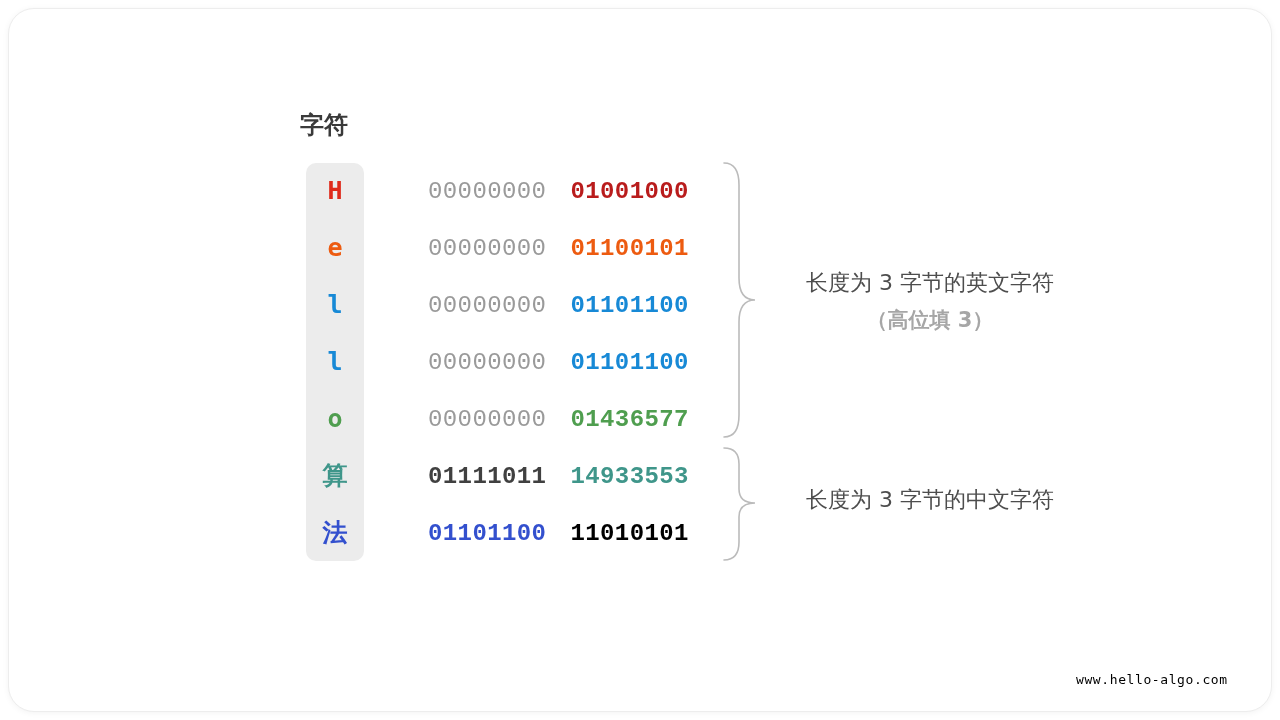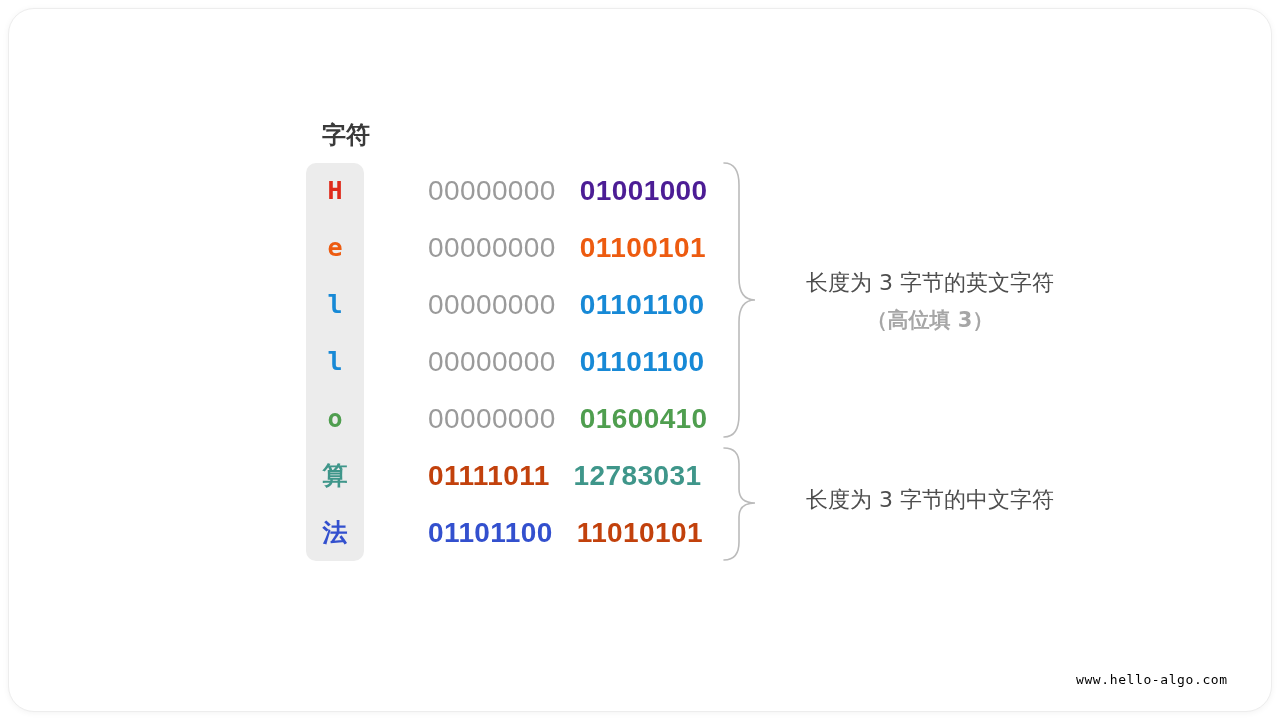--- a/index.html
+++ b/index.html
@@ -13,23 +13,23 @@
     border: 1px solid #ededed;
     border-radius: 26px;
     box-shadow: 0 1px 6px rgba(0,0,0,0.05);
   }
 
   .stage { position: absolute; left: 0; top: 0; width: 1280px; height: 720px; }
 
   
   .hdr {
     position: absolute;
-    top: 119px; height: 32px; line-height: 32px;
+    top: 109px; height: 32px; line-height: 32px;
     font-weight: 700; color: #3a3a3a;
-    text-align: right;
+    text-align: left;
   }
   .hdr-char { left: 300px; width: 70px; font-size: 24px; }
   .hdr-unicode { left: 428px; width: 262px; font-size: 24px; font-family: "DejaVu Sans Mono", "Liberation Mono", monospace; }
 
   
   .char-col-bg {
     position: absolute;
     left: 306px; top: 163px; width: 58px; height: 398px;
     background: #ececec;
     border-radius: 10px;
@@ -41,22 +41,22 @@
     position: absolute; left: 306px; width: 58px; height: 34px;
     line-height: 34px; text-align: center;
     font-family: "DejaVu Sans Mono", "Liberation Mono", monospace;
     font-size: 25px; font-weight: 700;
   }
   .bin {
     position: absolute; left: 428px; top: 0; height: 34px;
     display: flex; gap: 24px; align-items: center;
   }
   .byte {
-    font-family: Liberation Sans, sans-serif;
-    font-size: 28px; letter-spacing: 0.4px; white-space: pre;
+    font-family: Liberation Mono, monospace;
+    font-size: 24px; letter-spacing: 0.4px; white-space: pre;
   }
 
   
   .brace { position: absolute; }
   .brace svg { display: block; }
 
   
   .note {
     position: absolute; left: 758px; width: 344px;
     text-align: center; color: #4d4d4d;
@@ -84,21 +84,21 @@
 
   <div class="hdr hdr-char">字符</div>
 
   <div class="char-col-bg"></div>
 
   <div id="rows">
   <div class="row" style="top: 174px;">
     <span class="char" style="color: rgb(223, 42, 27);">H</span>
     <span class="bin">
       <span class="byte b1" style="color: rgb(154, 154, 154); font-weight: 500;">00000000</span>
-      <span class="byte b2" style="color: #4c1d95; font-weight: 700;">01001000</span>
+      <span class="byte b2" style="color: #b91c1c; font-weight: 700;">01001000</span>
     </span>
   </div>
 
   <div class="row" style="top: 231px;">
     <span class="char" style="color: rgb(237, 91, 16);">e</span>
     <span class="bin">
       <span class="byte b1" style="color: rgb(154, 154, 154); font-weight: 500;">00000000</span>
       <span class="byte b2" style="color: rgb(237, 91, 16); font-weight: 700;">01100101</span>
     </span>
   </div>
@@ -116,37 +116,37 @@
     <span class="bin">
       <span class="byte b1" style="color: rgb(154, 154, 154); font-weight: 500;">00000000</span>
       <span class="byte b2" style="color: rgb(23, 137, 214); font-weight: 700;">01101100</span>
     </span>
   </div>
 
   <div class="row" style="top: 402px;">
     <span class="char" style="color: rgb(79, 158, 79);">o</span>
     <span class="bin">
       <span class="byte b1" style="color: rgb(154, 154, 154); font-weight: 500;">00000000</span>
-      <span class="byte b2" style="color: rgb(79, 158, 79); font-weight: 700;">01600410</span>
+      <span class="byte b2" style="color: rgb(79, 158, 79); font-weight: 700;">01436577</span>
     </span>
   </div>
 
   <div class="row" style="top: 459px;">
     <span class="char" style="color: rgb(63, 150, 138);">算</span>
     <span class="bin">
-      <span class="byte b1" style="color: #c2410c; font-weight: 700;">01111011</span>
-      <span class="byte b2" style="color: rgb(63, 150, 138); font-weight: 700;">12783031</span>
+      <span class="byte b1" style="color: #404040; font-weight: 700;">01111011</span>
+      <span class="byte b2" style="color: rgb(63, 150, 138); font-weight: 700;">14933553</span>
     </span>
   </div>
 
   <div class="row" style="top: 516px;">
     <span class="char" style="color: rgb(51, 80, 206);">法</span>
     <span class="bin">
       <span class="byte b1" style="color: rgb(51, 80, 206); font-weight: 700;">01101100</span>
-      <span class="byte b2" style="color: #c2410c; font-weight: 700;">11010101</span>
+      <span class="byte b2" style="color: #000000; font-weight: 700;">11010101</span>
     </span>
   </div>
 </div>
 
   <div class="brace" style="left:722px; top:161px;">
     <svg width="36" height="278" viewBox="0 0 36 278">
       <path d="M2 2 Q17 2 17 24 L17 117 Q17 139 33 139 Q17 139 17 161 L17 254 Q17 276 2 276" fill="none" stroke="#bbbbbb" stroke-width="1.6" stroke-linecap="round"></path>
     </svg>
   </div>
 

